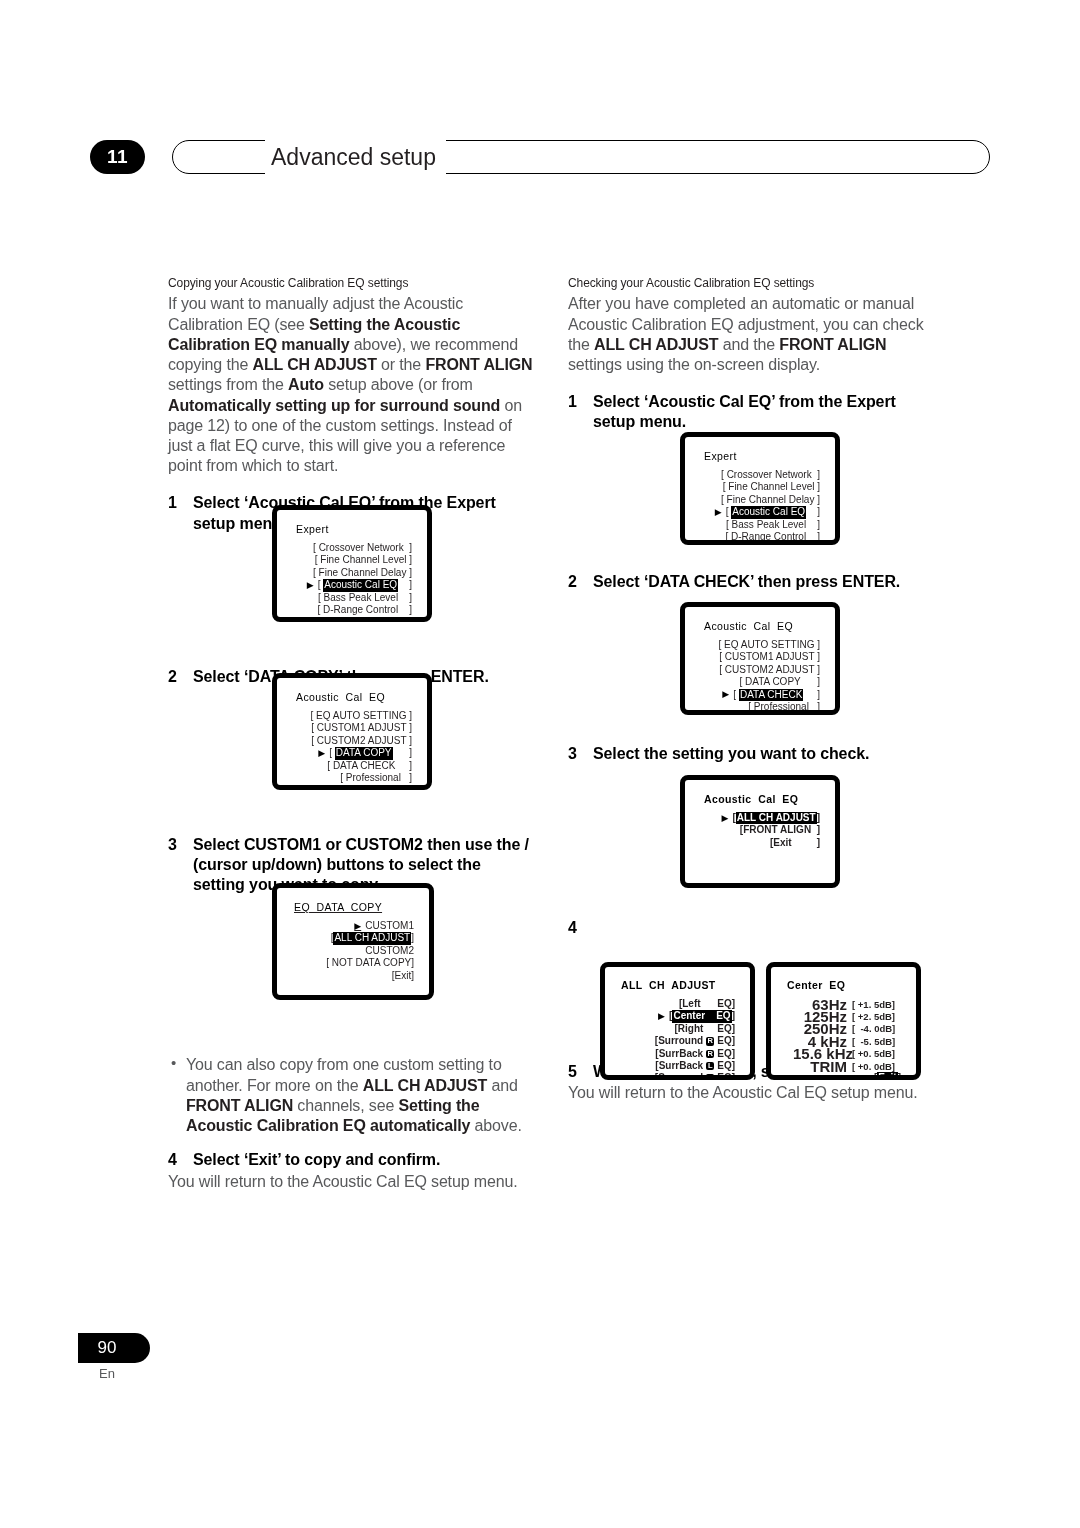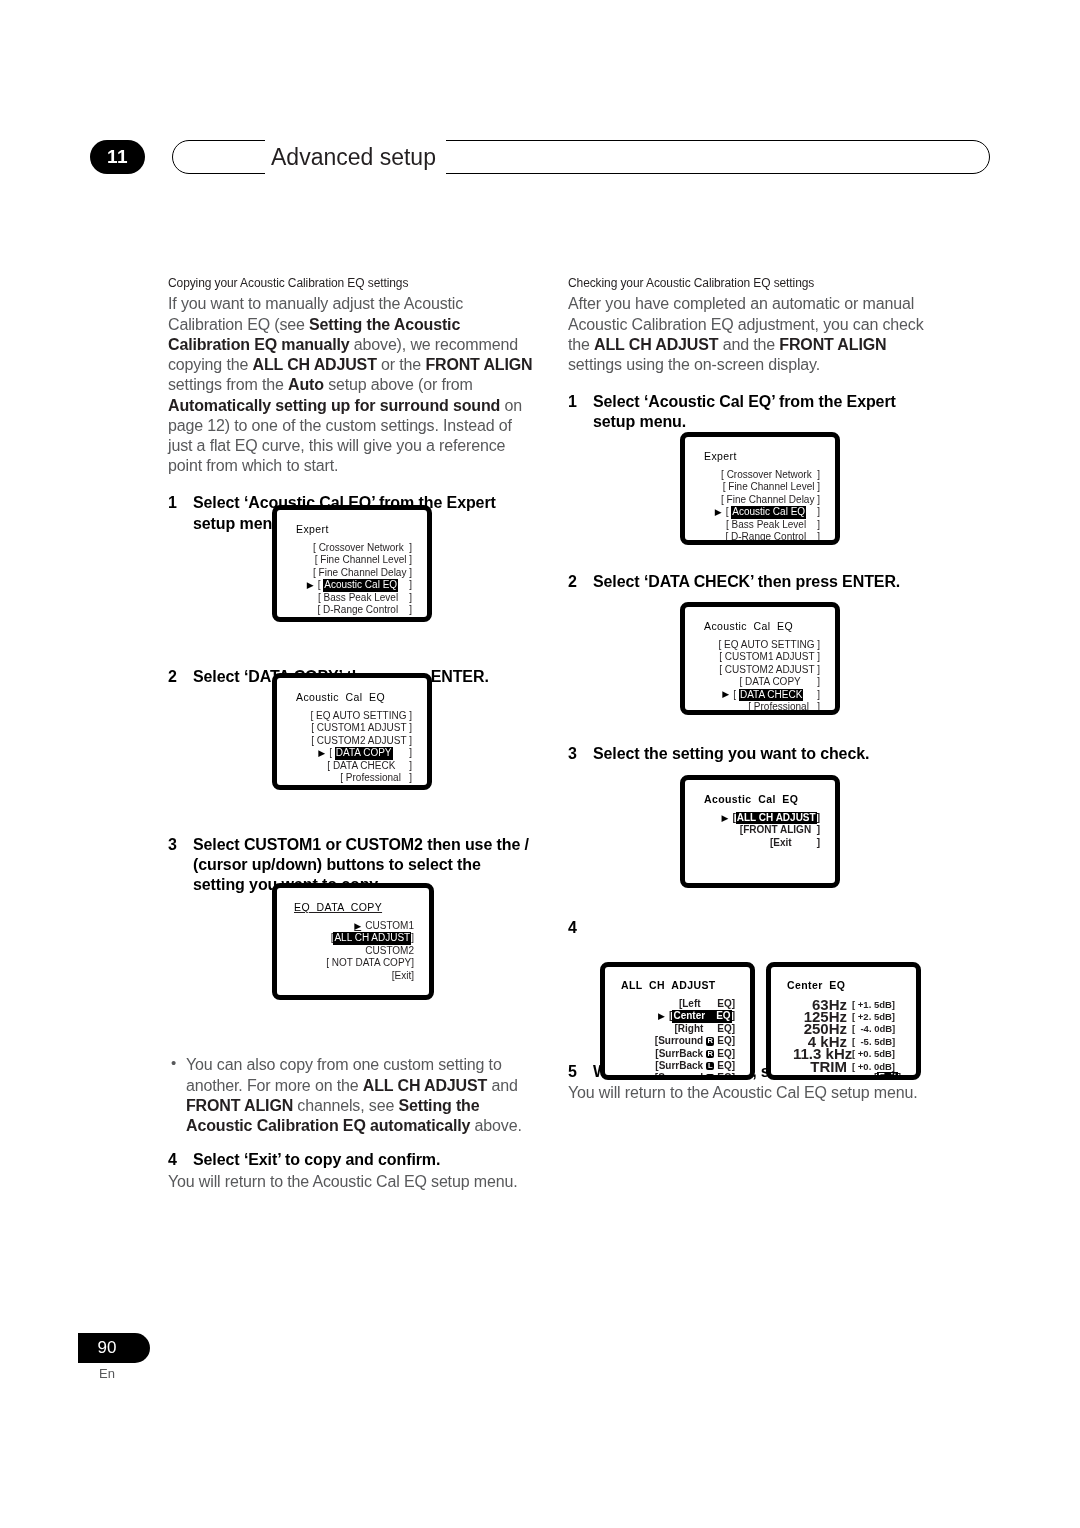--- a/index.html
+++ b/index.html
@@ -334,21 +334,21 @@
 </div>
 
 <div class="osd" id="osd-centereq">
   <div class="osd-inner">
     <div class="osd-title b">Center  EQ</div>
     <div class="osd-list">
         <div class="eqrow"><span class="eqfreq">63Hz</span><span class="eqval">[ +1. 5dB]</span></div>
         <div class="eqrow"><span class="eqfreq">125Hz</span><span class="eqval">[ +2. 5dB]</span></div>
         <div class="eqrow"><span class="eqfreq">250Hz</span><span class="eqval">[  -4. 0dB]</span></div>
         <div class="eqrow"><span class="eqfreq">4 kHz</span><span class="eqval">[  -5. 5dB]</span></div>
-        <div class="eqrow"><span class="eqfreq">11.3 kHz</span><span class="eqval">[ +0. 5dB]</span></div>
+        <div class="eqrow"><span class="eqfreq">15.6 kHz</span><span class="eqval">[ +0. 5dB]</span></div>
         <div class="eqrow"><span class="eqfreq">TRIM</span><span class="eqval">[ +0. 0dB]</span></div>
         <div class="osd-row"><span class="osd-cur">▶</span><span class="osd-item bold">[<span class="hl">Exit</span>]</span></div>
       </div>
   </div>
 </div>
 
 <div class="pagenum-wrap">
   <div class="pagenum">90</div>
   <div class="pagelang">En</div>
 </div>

